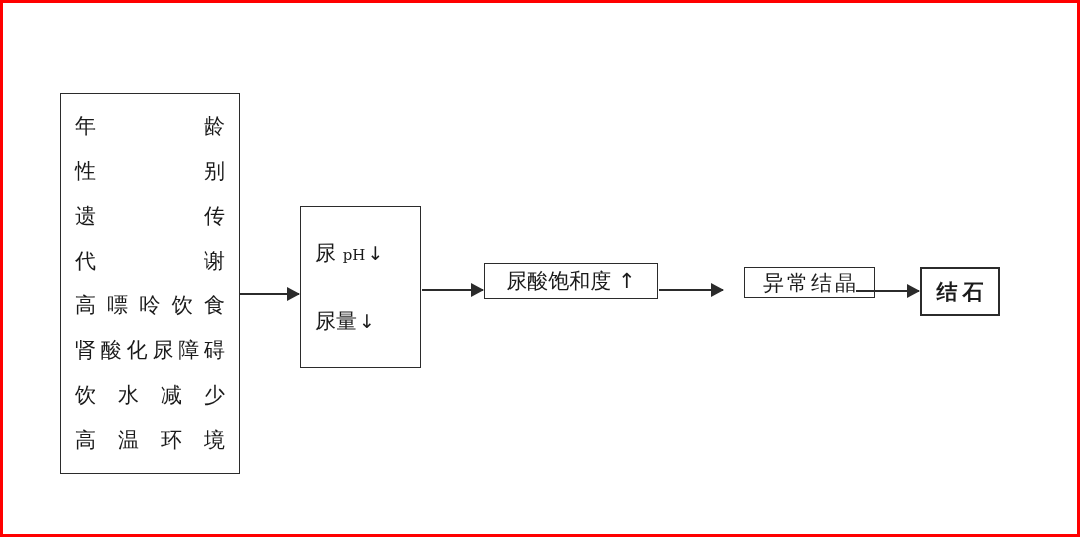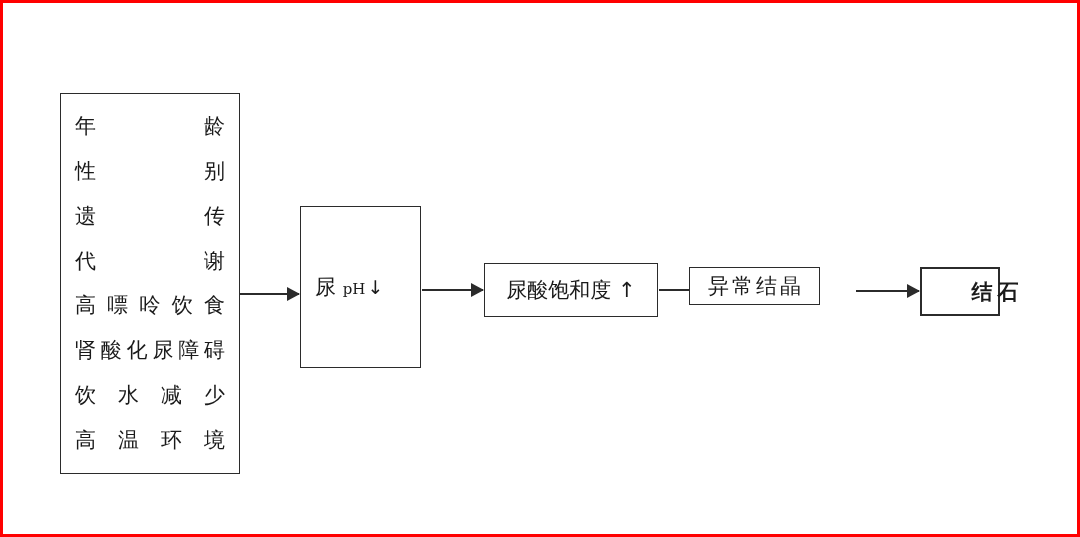--- a/index.html
+++ b/index.html
@@ -77,27 +77,27 @@
   .arrow-glyph {
     font-size: 19px;
     padding-left: 2px;
   }
 
   
   #box-saturation {
     left: 481px;
     top: 260px;
     width: 174px;
-    height: 54px;
+    height: 36px;
   }
   #box-crystal {
-    left: 686px;
+    left: 741px;
     top: 264px;
     width: 131px;
-    height: 38px;
+    height: 31px;
   }
   #box-stone {
     left: 917px;
     top: 264px;
     width: 80px;
     height: 49px;
     border-width: 2px;
   }
   .single-label {
     width: 100%;
@@ -109,21 +109,20 @@
     white-space: nowrap;
   }
   #box-crystal .single-label {
     letter-spacing: 3px;
     text-indent: 3px;
   }
   #box-stone .single-label {
     font-weight: bold;
     letter-spacing: 5px;
     text-indent: 5px;
-    padding-left: 35px;
   }
 
   
   .connector {
     position: absolute;
     height: 2px;
     background: #2b2b2b;
   }
   .connector .head {
     position: absolute;
@@ -194,20 +193,23 @@
 
   <div class="connector" id="conn-1">
     <span class="head"></span>
   </div>
 
   <div class="node" id="box-urine">
     <div class="urine-row">
       <span>尿</span>
       <span class="lat">pH</span><span class="arrow-glyph">↓</span>
     </div>
+    <div class="urine-row">
+      <span>尿量</span><span class="arrow-glyph">↓</span>
+    </div>
   </div>
 
   <div class="connector" id="conn-2">
     <span class="head"></span>
   </div>
 
   <div class="node" id="box-saturation">
     <div class="single-label">尿酸饱和度 ↑</div>
   </div>
 

